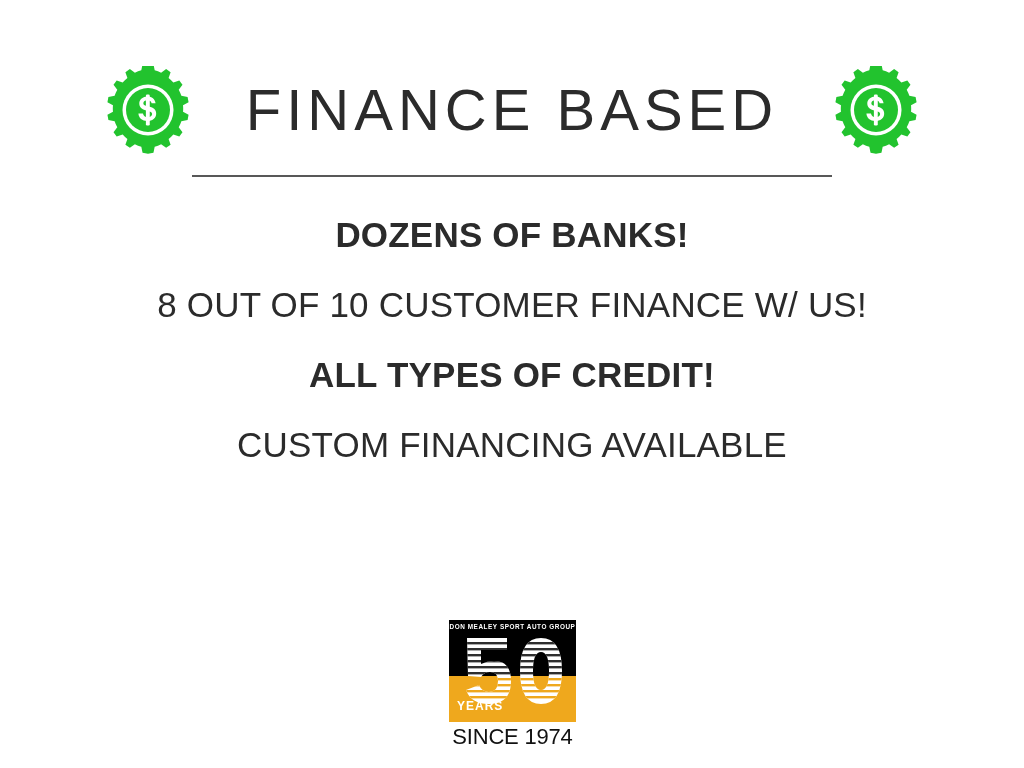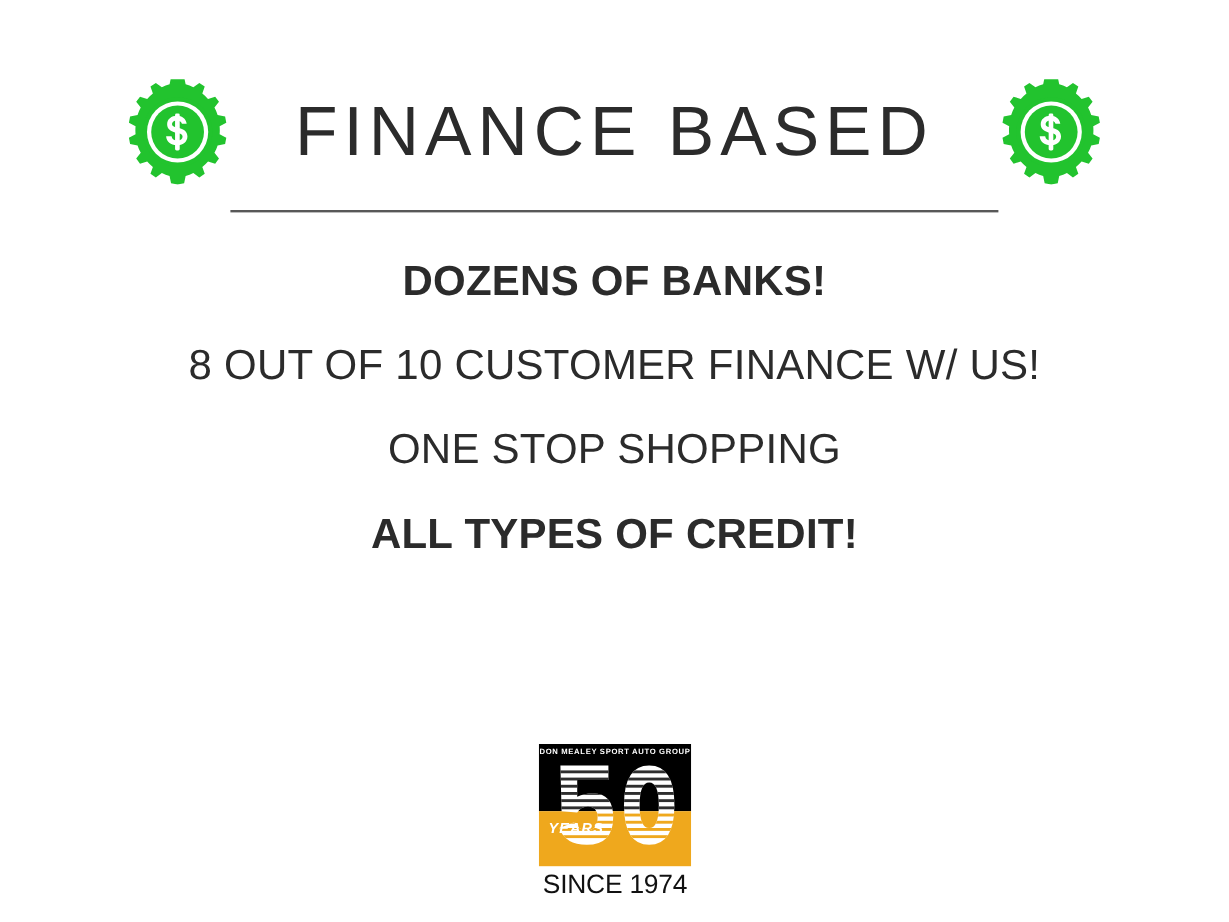--- a/index.html
+++ b/index.html
@@ -141,28 +141,27 @@
     position: absolute;
     left: 0;
     top: 12px;
     width: 127px;
     height: 86px;
   }
   .logo-fifty svg { display: block; width: 127px; height: 86px; }
   .logo-years {
     position: absolute;
     left: 8px;
-    top: 64px;
+    top: 80px;
     color: #ffffff;
     font-size: 12px;
     font-weight: bold;
     letter-spacing: 1px;
     line-height: 1;
     z-index: 3;
-    font-style: italic;
   }
   .logo-since {
     margin-top: 3px;
     width: 127px;
     text-align: center;
     color: #111111;
     font-size: 22px;
     font-weight: normal;
     letter-spacing: -0.2px;
     line-height: 1.05;
@@ -267,25 +266,25 @@
   </div>
 
   <div class="body-copy">
 
     <div class="copy-block">
       <div class="line-heavy">DOZENS OF BANKS!</div>
       <div class="line-regular">8 OUT OF 10 CUSTOMER FINANCE W/ US!</div>
     </div>
 
     <div class="copy-block">
-      <div class="line-regular">ONE STOP SHOPPING</div>
     </div>
 
     <div class="copy-block">
       <div class="line-heavy">ALL TYPES OF CREDIT!</div>
+      <div class="line-regular">CUSTOM FINANCING AVAILABLE</div>
     </div>
 
   </div>
 
   <div class="brand-logo">
     <div class="logo-mark">
       <div class="logo-top-band"></div>
       <div class="logo-bottom-band"></div>
 
       <div class="logo-group-name">DON MEALEY SPORT AUTO GROUP</div>

